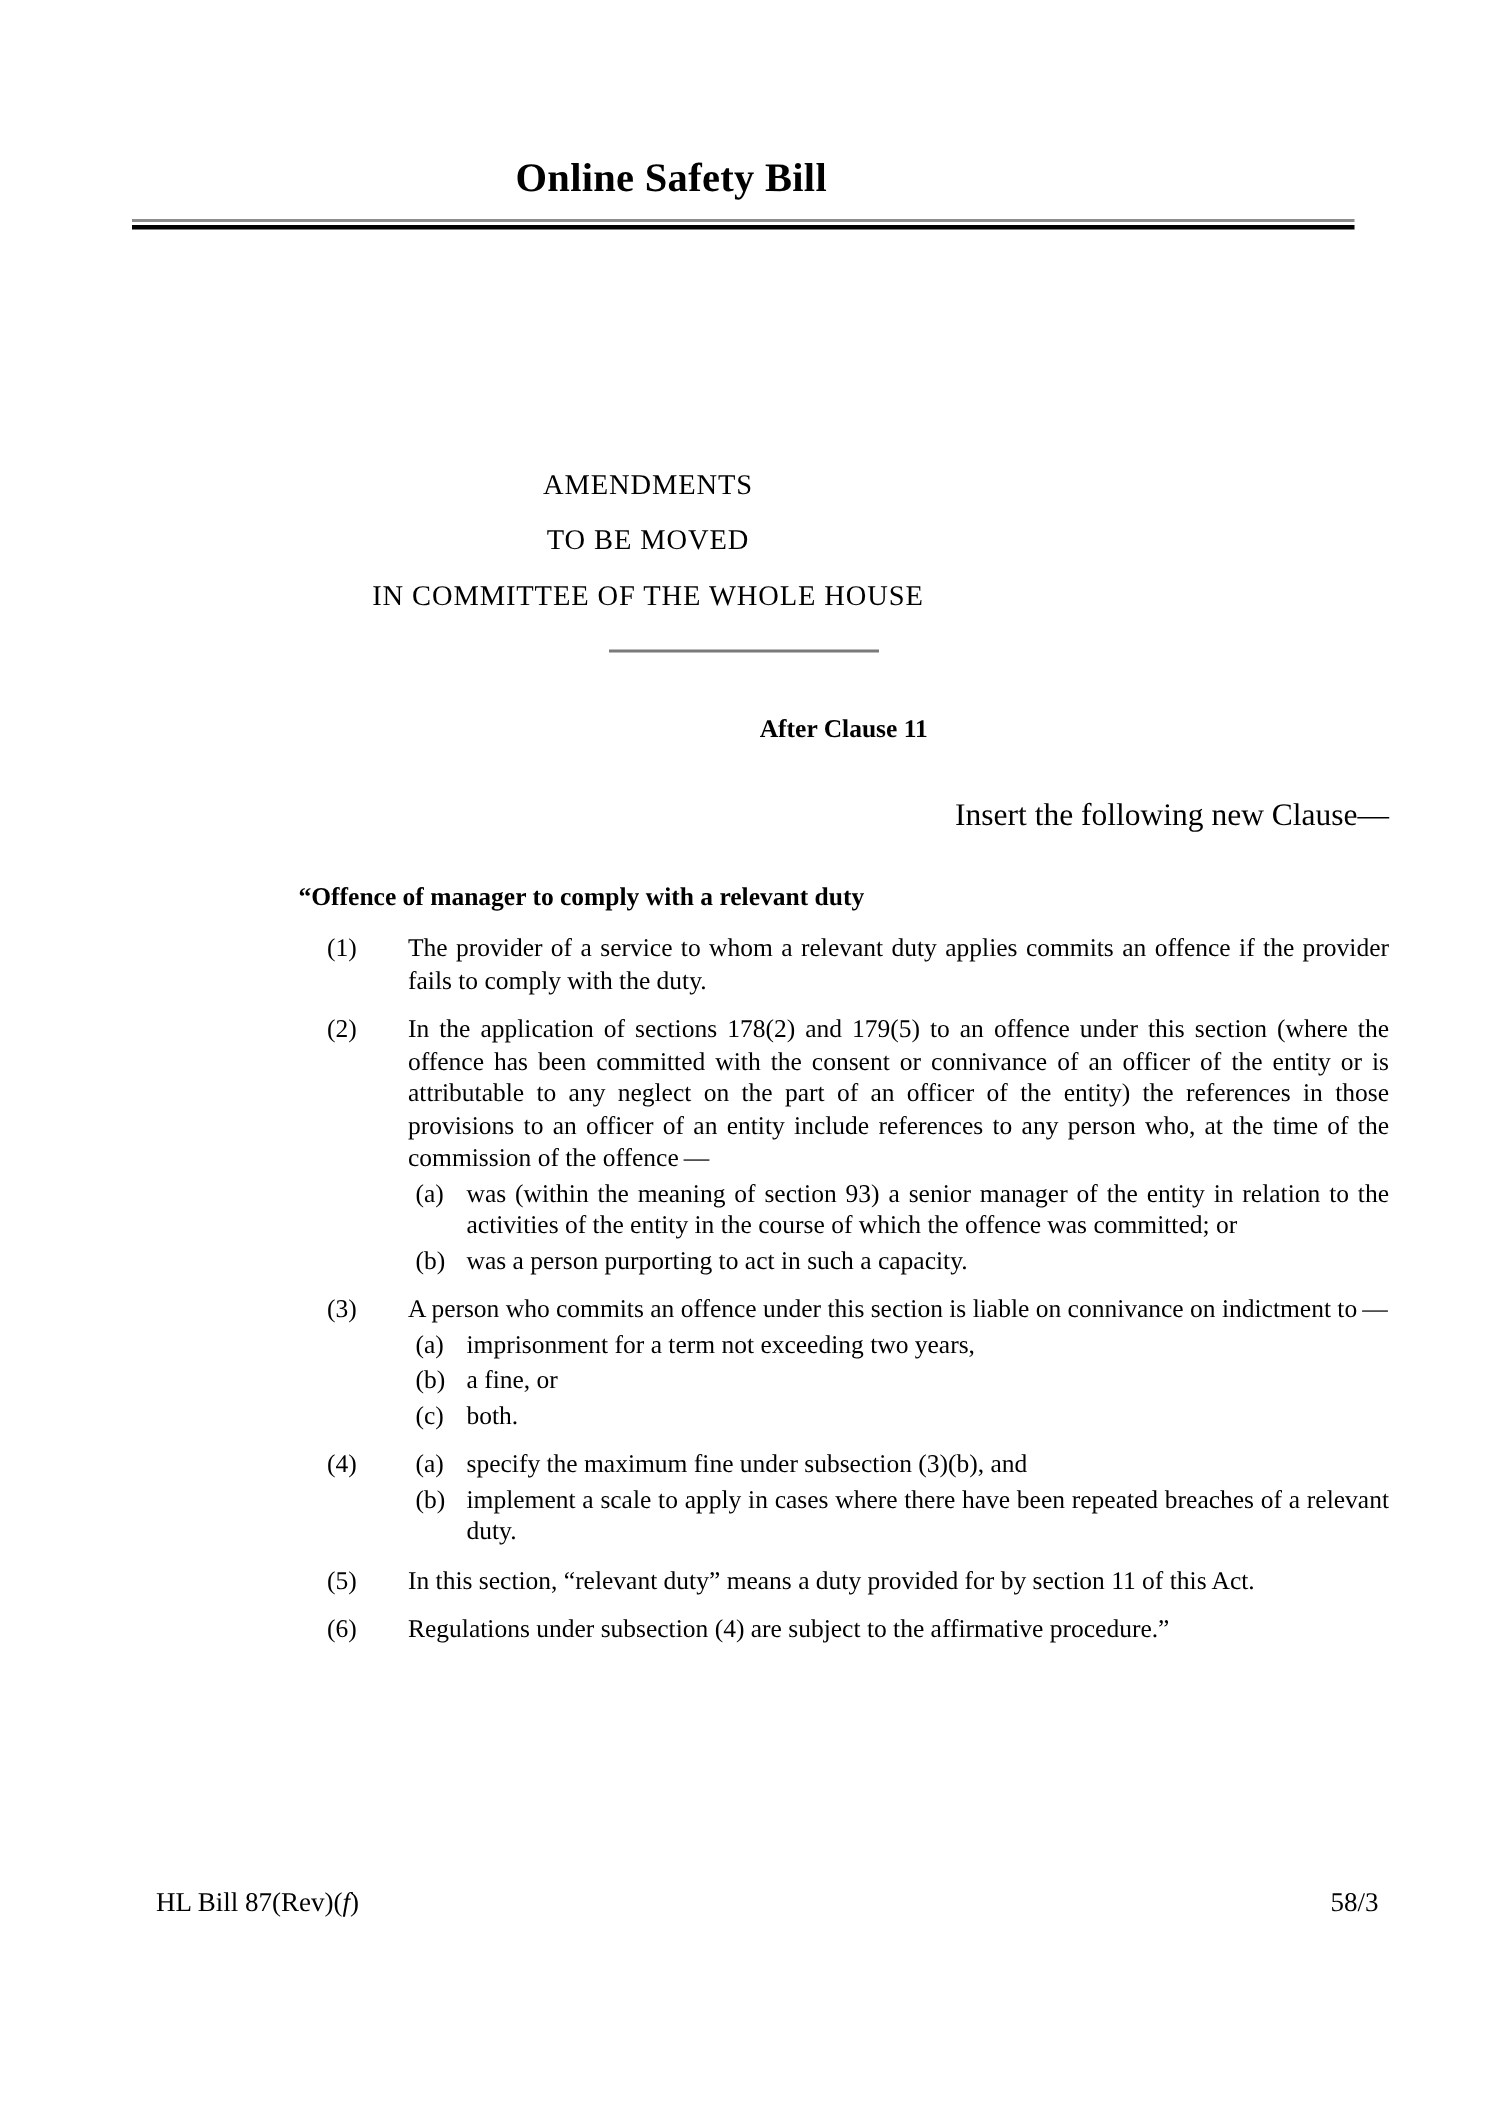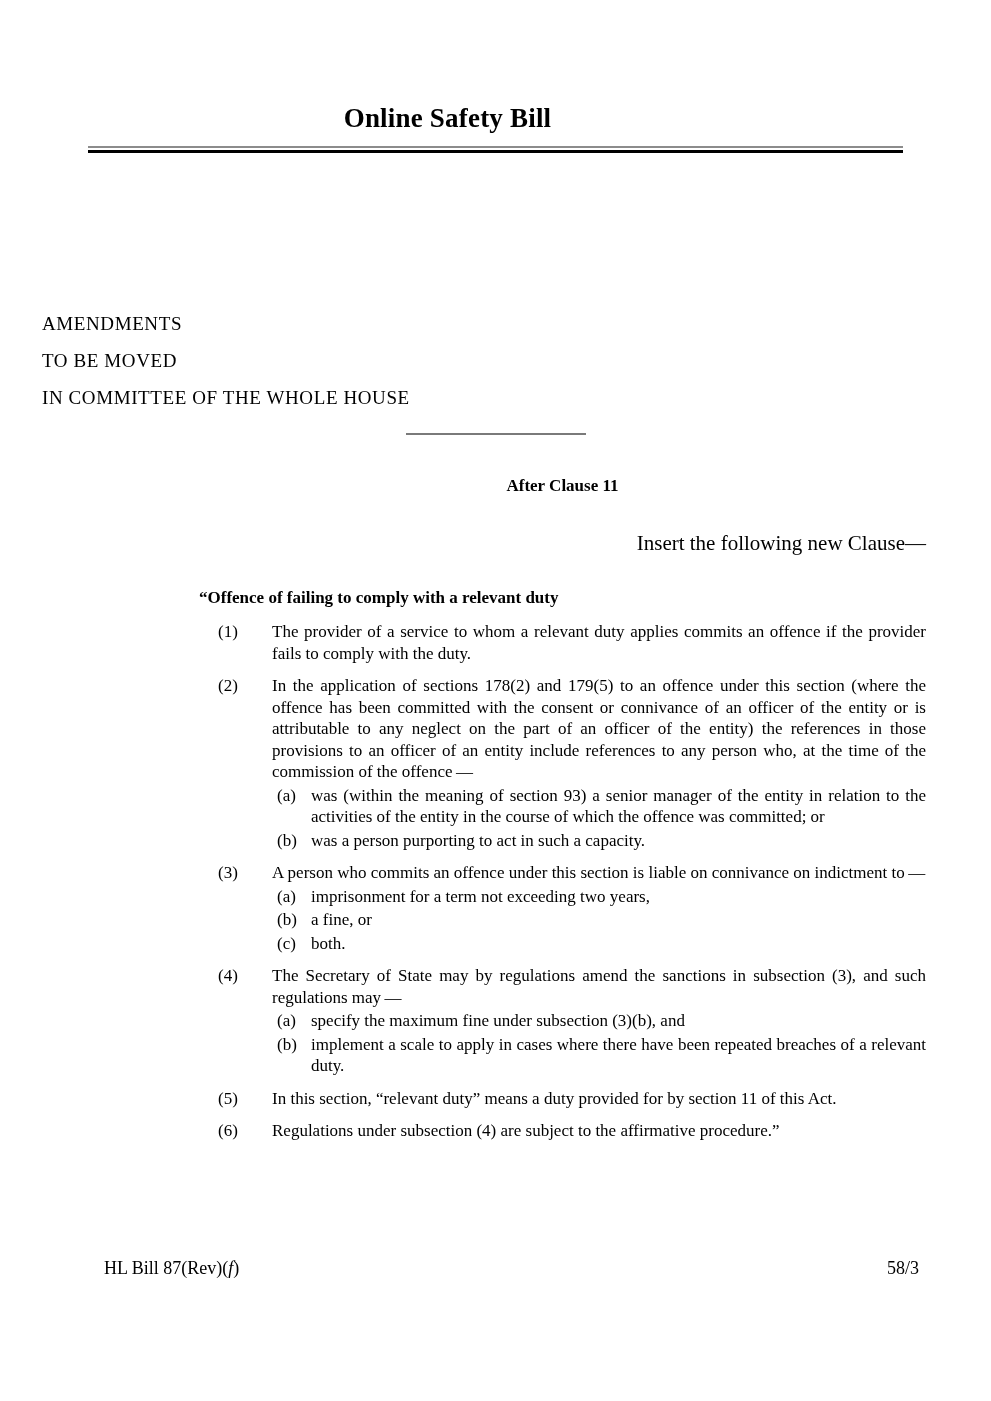--- a/index.html
+++ b/index.html
@@ -50,21 +50,21 @@
     height: 3px;
     background: #000000;
   }
 
   
   .headings {
     position: absolute;
     top: 305px;
     left: 0;
     width: 864px;
-    padding-left: 42px;
+    text-align: center;
   }
   .headings .hline {
     font-size: 19px;
     line-height: 37px;
     letter-spacing: 0.6px;
   }
   .short-rule {
     position: absolute;
     top: 433px;
     left: 50%;
@@ -192,21 +192,21 @@
 
   <div class="short-rule"></div>
 
   <div class="amendment">
 
     <div class="clause-ref">After Clause 11</div>
 
 
     <div class="instruction">Insert the following new Clause—</div>
 
-    <div class="new-clause-title">“Offence of failing to comply with a relevant duty</div>
+    <div class="new-clause-title">“Offence of manager to comply with a relevant duty</div>
 
     <ol class="subsections">
 
       <li class="subsection">
         <span class="marker">(1)</span>
         <span class="body">The provider of a service to whom a relevant duty applies commits an offence if the provider fails to comply with the duty.</span>
       </li>
 
       <li class="subsection">
         <span class="marker">(2)</span>
@@ -237,21 +237,20 @@
           </li>
           <li class="subitem last-line">
             <span class="marker">(c)</span>
             <span class="body">both.</span>
           </li>
         </ol>
       </li>
 
       <li class="subsection">
         <span class="marker">(4)</span>
-        <span class="body">The Secretary of State may by regulations amend the sanctions in subsection (3), and such regulations may —</span>
         <ol class="subitems">
           <li class="subitem last-line">
             <span class="marker">(a)</span>
             <span class="body">specify the maximum fine under subsection (3)(b), and</span>
           </li>
           <li class="subitem">
             <span class="marker">(b)</span>
             <span class="body">implement a scale to apply in cases where there have been repeated breaches of a relevant duty.</span>
           </li>
         </ol>

